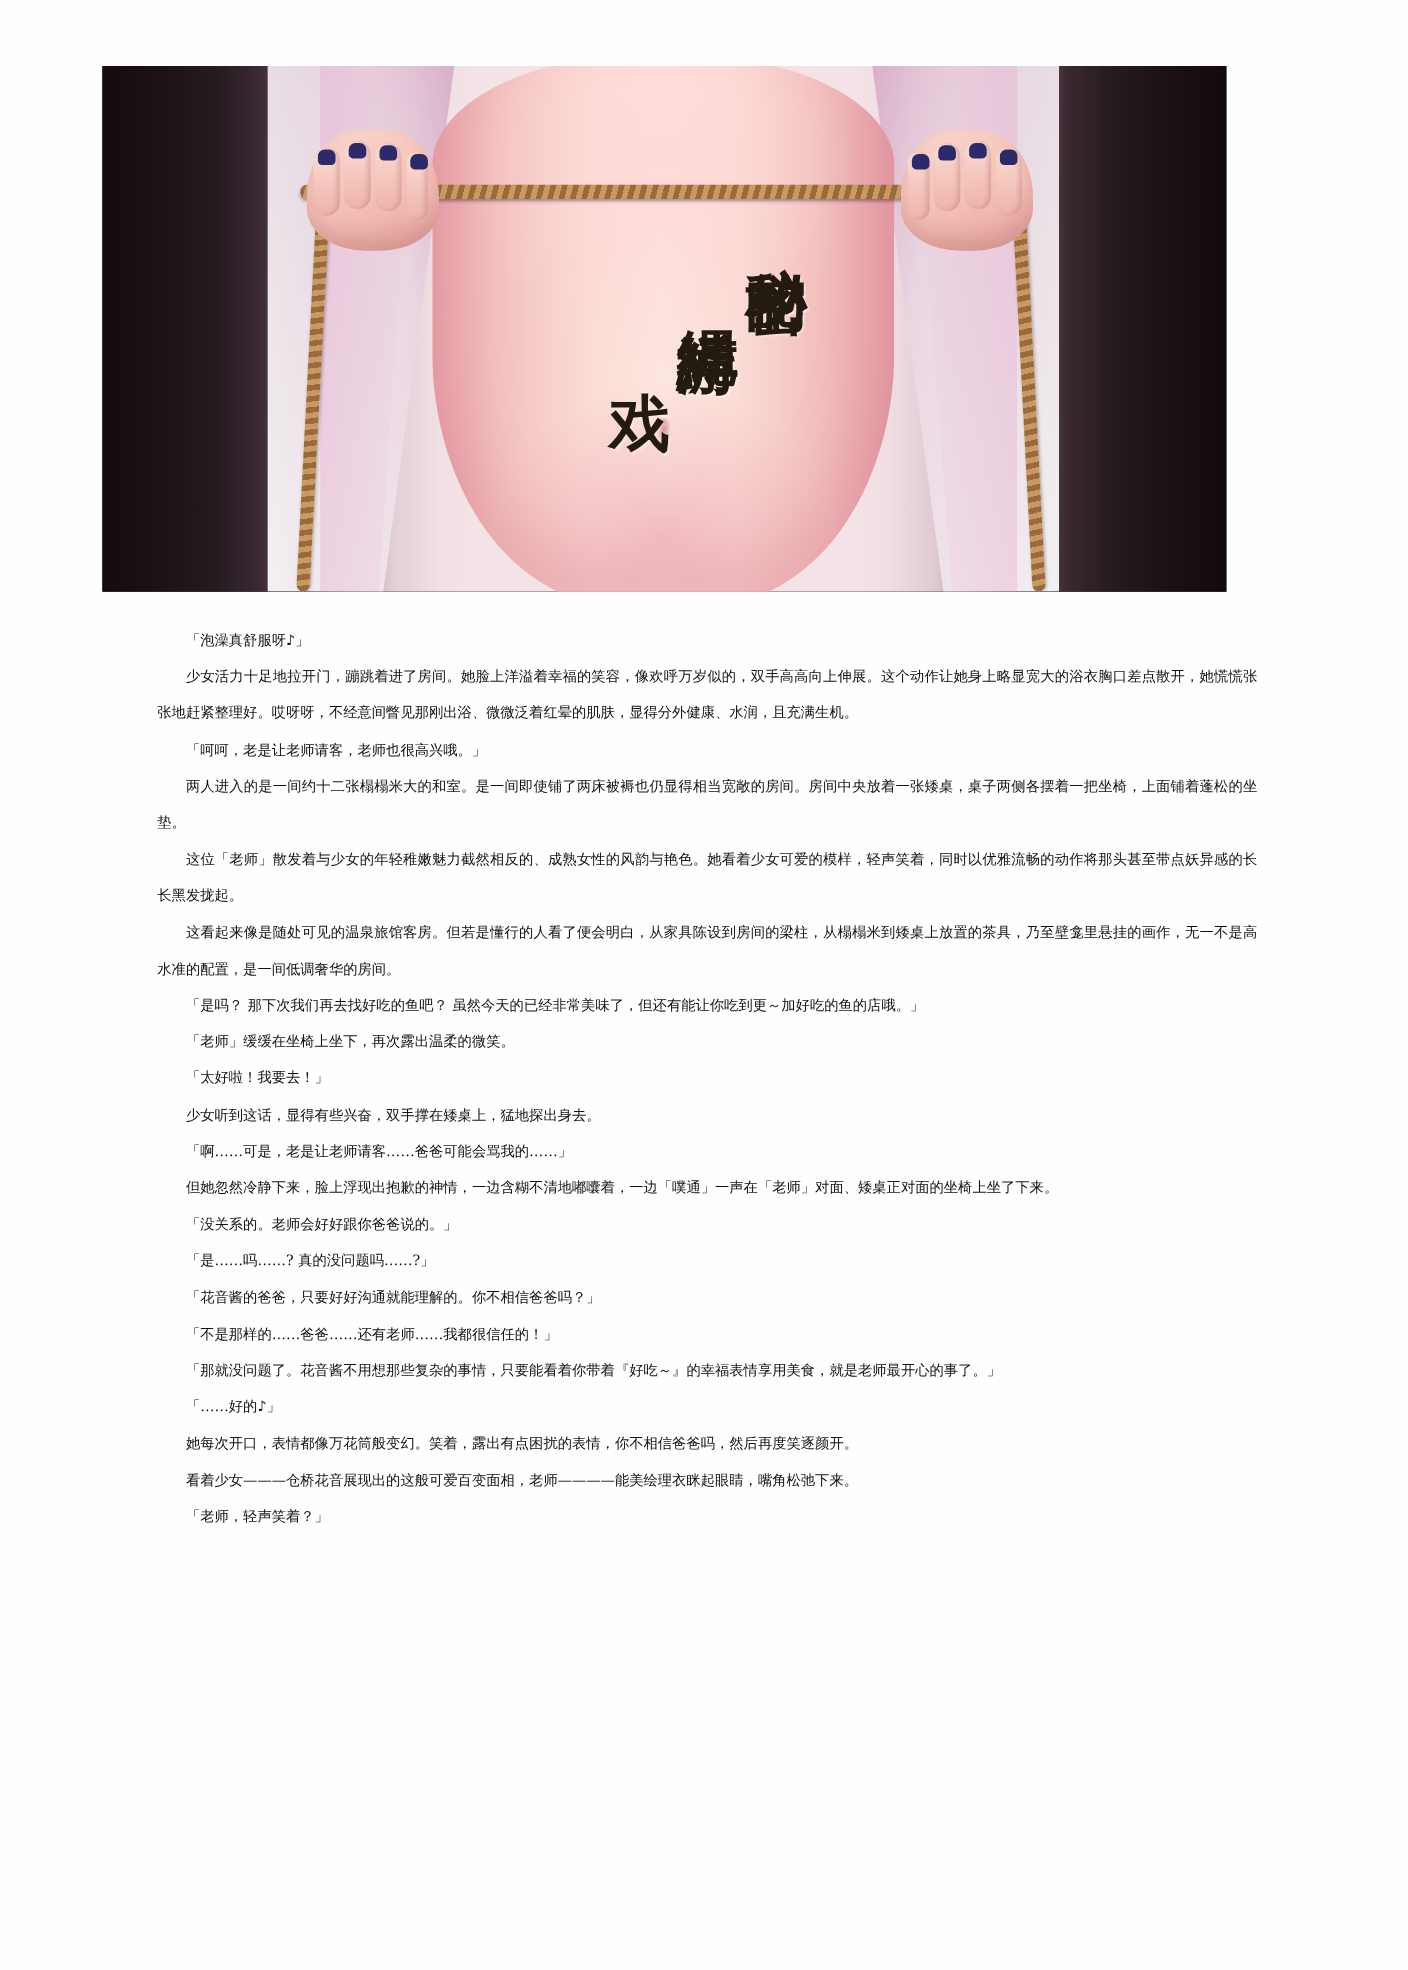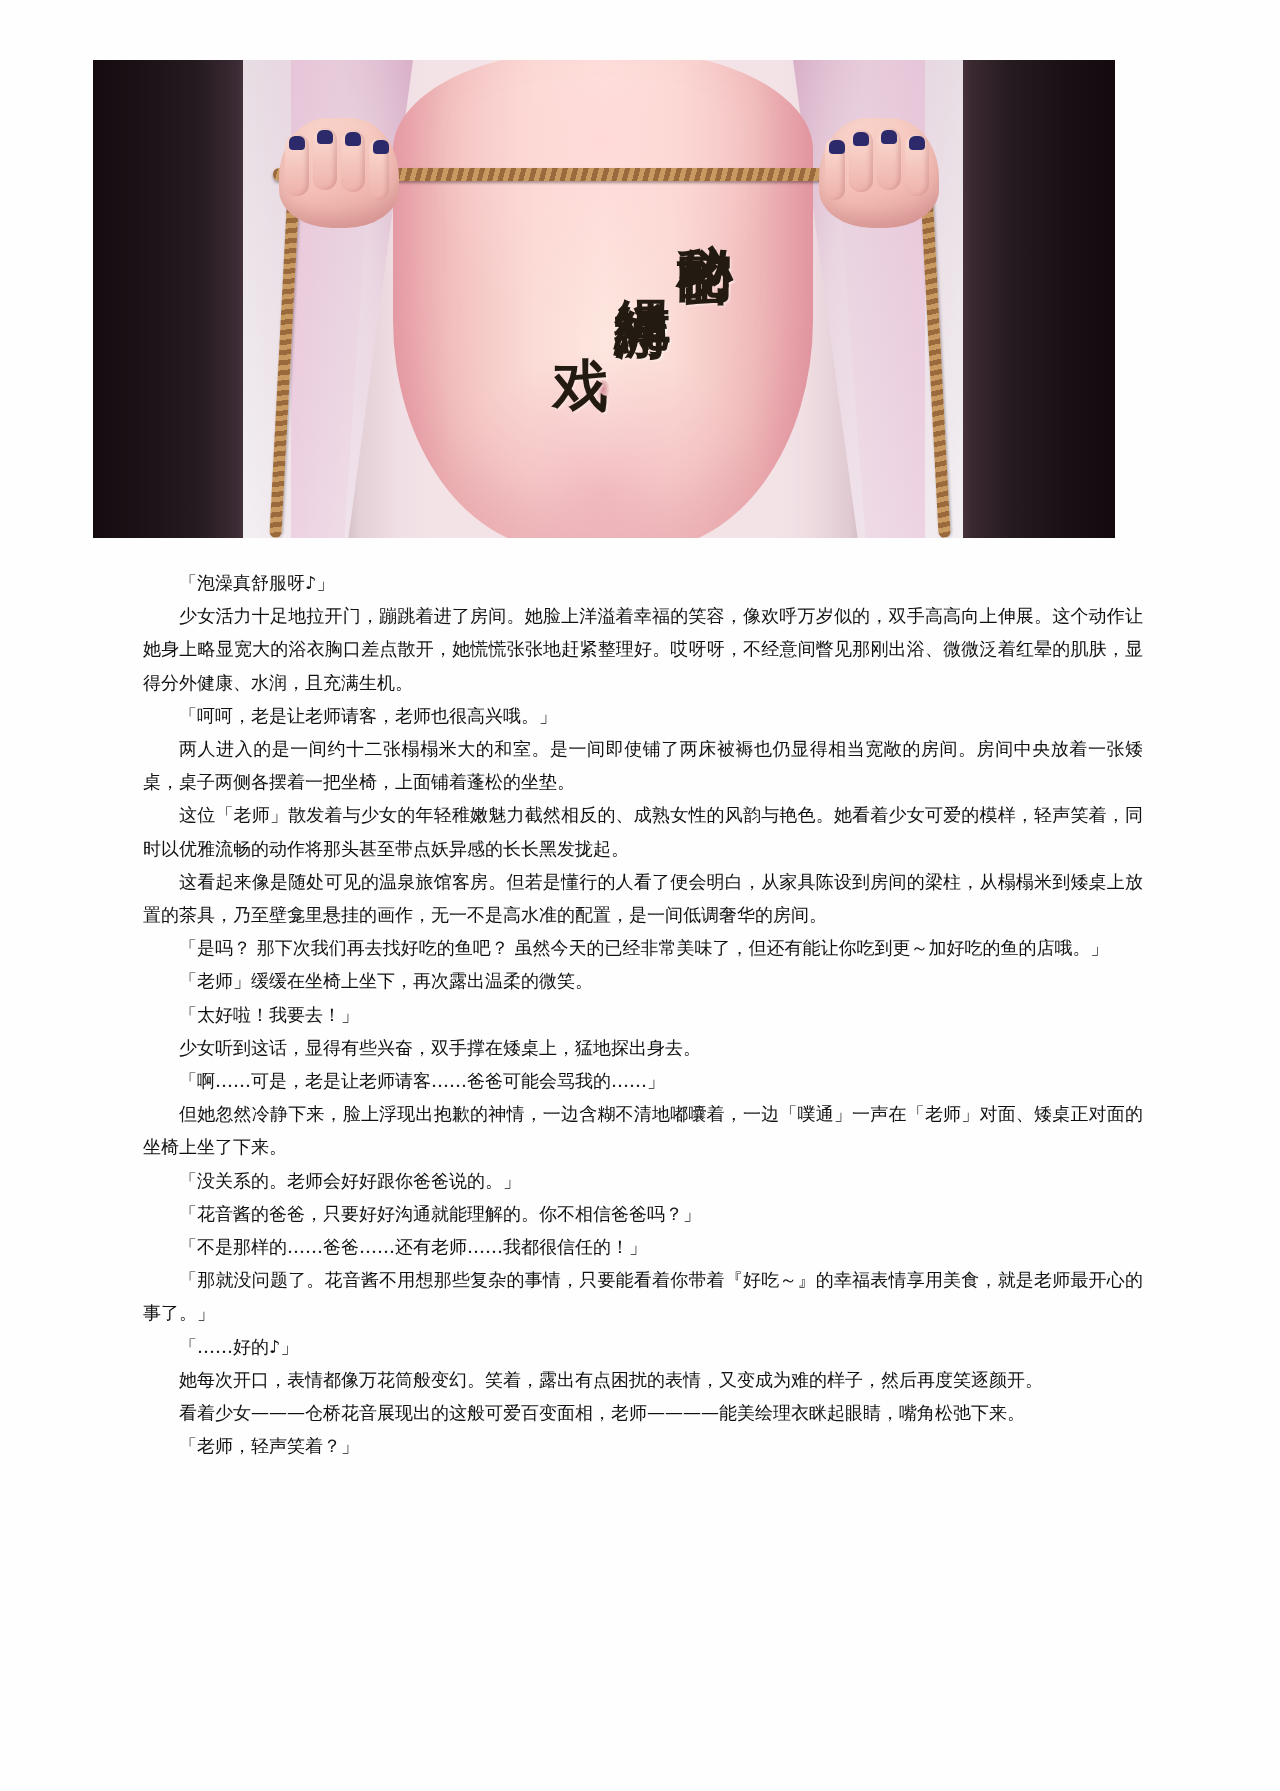--- a/index.html
+++ b/index.html
@@ -174,21 +174,21 @@
   .title-col.c1 { right: 0; top: 0; }
   .title-col.c2 { right: 62px; top: 56px; }
   .title-col.c3 { right: 124px; top: 112px; }
 
   
   .body-text {
     position: absolute;
     left: 143px;
     top: 566px;
     width: 1000px;
-    font-size: 18px;
+    font-size: 13px;
     line-height: 33.2px;
     color: #111111;
     font-family: "DejaVu Serif", "Liberation Serif", serif;
     text-align: justify;
   }
   .body-text p {
     margin: 0;
     text-indent: 2em;
     white-space: pre-wrap;
   }
@@ -258,22 +258,23 @@
     <p>两人进入的是一间约十二张榻榻米大的和室。是一间即使铺了两床被褥也仍显得相当宽敞的房间。房间中央放着一张矮桌，桌子两侧各摆着一把坐椅，上面铺着蓬松的坐垫。</p>
     <p>这位「老师」散发着与少女的年轻稚嫩魅力截然相反的、成熟女性的风韵与艳色。她看着少女可爱的模样，轻声笑着，同时以优雅流畅的动作将那头甚至带点妖异感的长长黑发拢起。</p>
     <p>这看起来像是随处可见的温泉旅馆客房。但若是懂行的人看了便会明白，从家具陈设到房间的梁柱，从榻榻米到矮桌上放置的茶具，乃至壁龛里悬挂的画作，无一不是高水准的配置，是一间低调奢华的房间。</p>
     <p>「是吗？ 那下次我们再去找好吃的鱼吧？ 虽然今天的已经非常美味了，但还有能让你吃到更～加好吃的鱼的店哦。」</p>
     <p>「老师」缓缓在坐椅上坐下，再次露出温柔的微笑。</p>
     <p>「太好啦！我要去！」</p>
     <p>少女听到这话，显得有些兴奋，双手撑在矮桌上，猛地探出身去。</p>
     <p>「啊……可是，老是让老师请客……爸爸可能会骂我的……」</p>
     <p>但她忽然冷静下来，脸上浮现出抱歉的神情，一边含糊不清地嘟囔着，一边「噗通」一声在「老师」对面、矮桌正对面的坐椅上坐了下来。</p>
     <p>「没关系的。老师会好好跟你爸爸说的。」</p>
+    <p>「是……吗……? 真的没问题吗……?」</p>
     <p>「花音酱的爸爸，只要好好沟通就能理解的。你不相信爸爸吗？」</p>
     <p>「不是那样的……爸爸……还有老师……我都很信任的！」</p>
     <p>「那就没问题了。花音酱不用想那些复杂的事情，只要能看着你带着『好吃～』的幸福表情享用美食，就是老师最开心的事了。」</p>
     <p>「……好的♪」</p>
-    <p>她每次开口，表情都像万花筒般变幻。笑着，露出有点困扰的表情，又变成为难的样子，然后再度笑逐颜开。</p>
+    <p>她每次开口，表情都像万花筒般变幻。笑着，露出有点困扰的表情，你不相信爸爸吗，然后再度笑逐颜开。</p>
     <p>看着少女———仓桥花音展现出的这般可爱百变面相，老师————能美绘理衣眯起眼睛，嘴角松弛下来。</p>
     <p>「老师，轻声笑着？」</p>
   </div>
 
 </div>
 
 </body></html>

